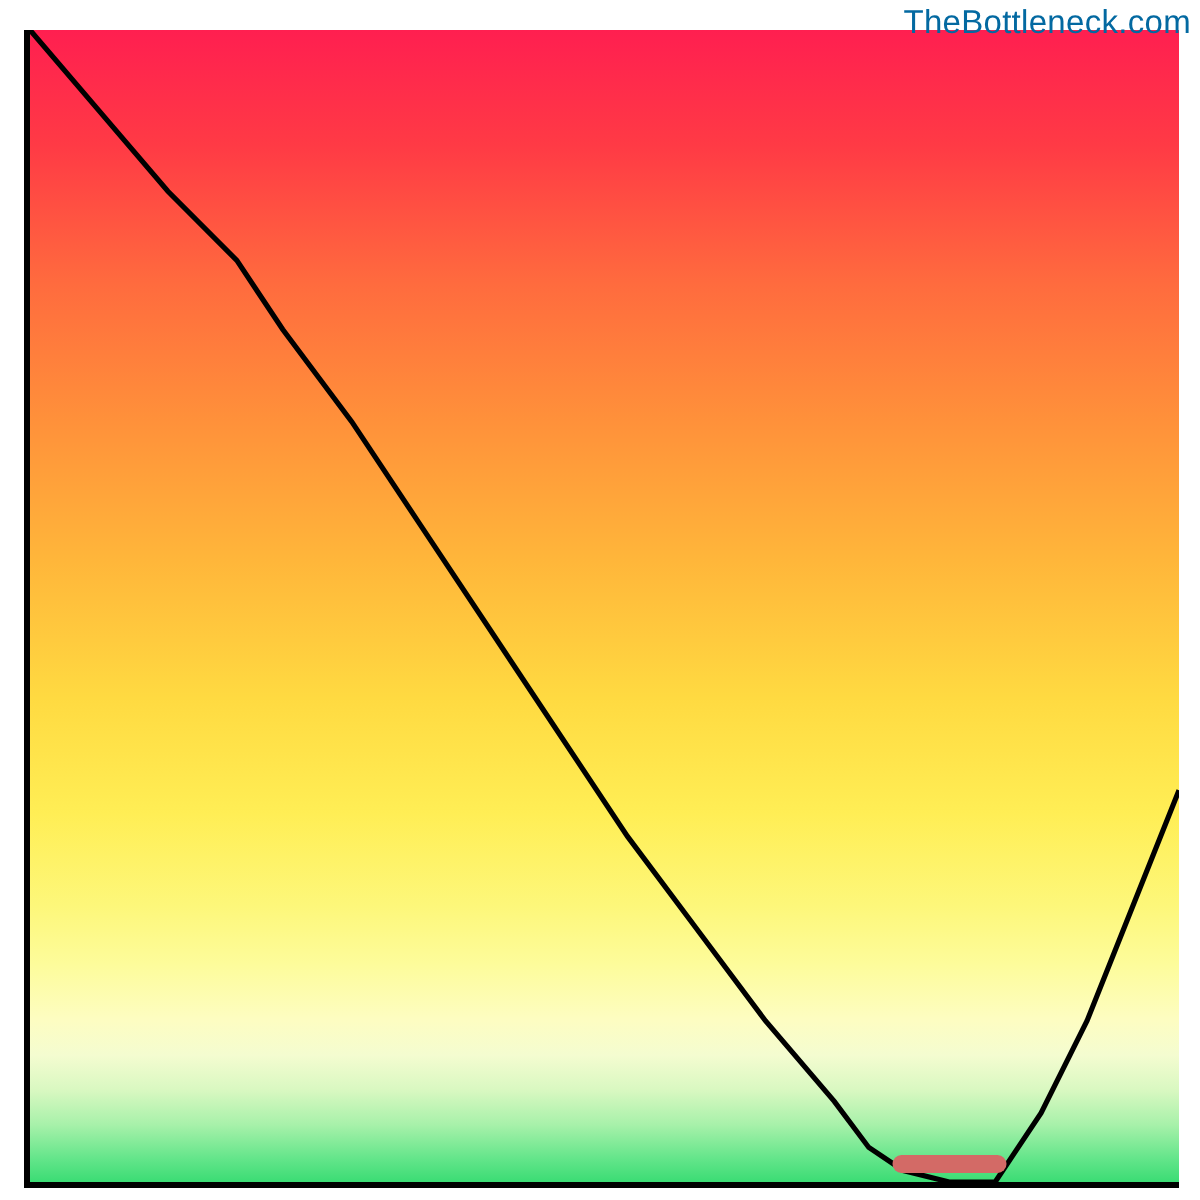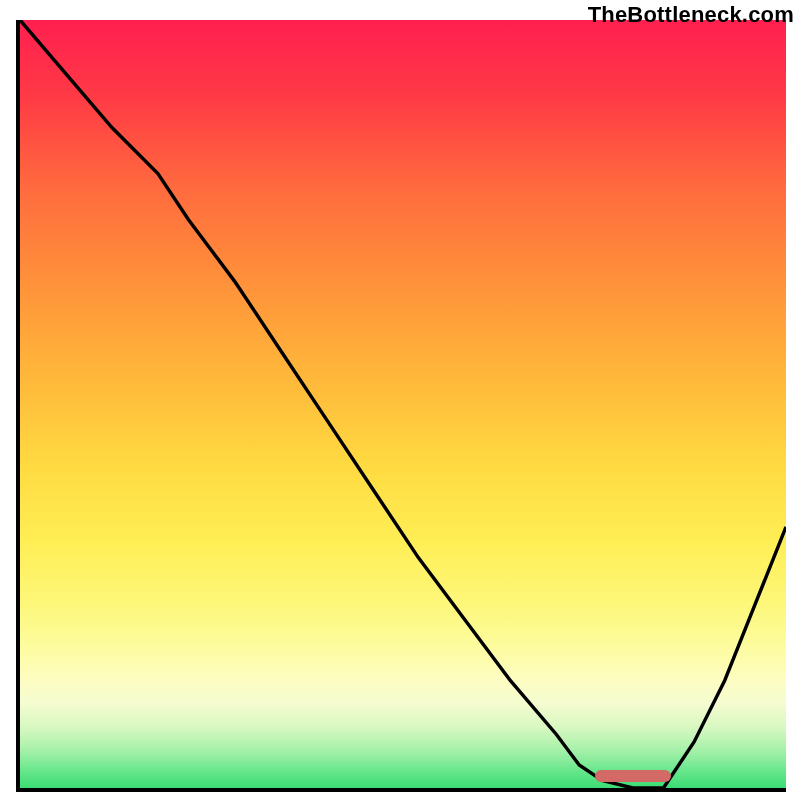--- a/index.html
+++ b/index.html
@@ -13,22 +13,22 @@
   .stage {
     position: relative;
     width: 800px;
     height: 800px;
   }
   .watermark {
     position: absolute;
     top: 2px;
     right: 6px;
     font-size: 22px;
-    font-weight: 700;
-    color: #000000;
+    font-weight: 400;
+    color: #0369a1;
     letter-spacing: 0.2px;
     z-index: 10;
   }
   .plot-frame {
     position: absolute;
     
     left: 16px;
     top: 20px;
     width: 770px;
     height: 772px;

